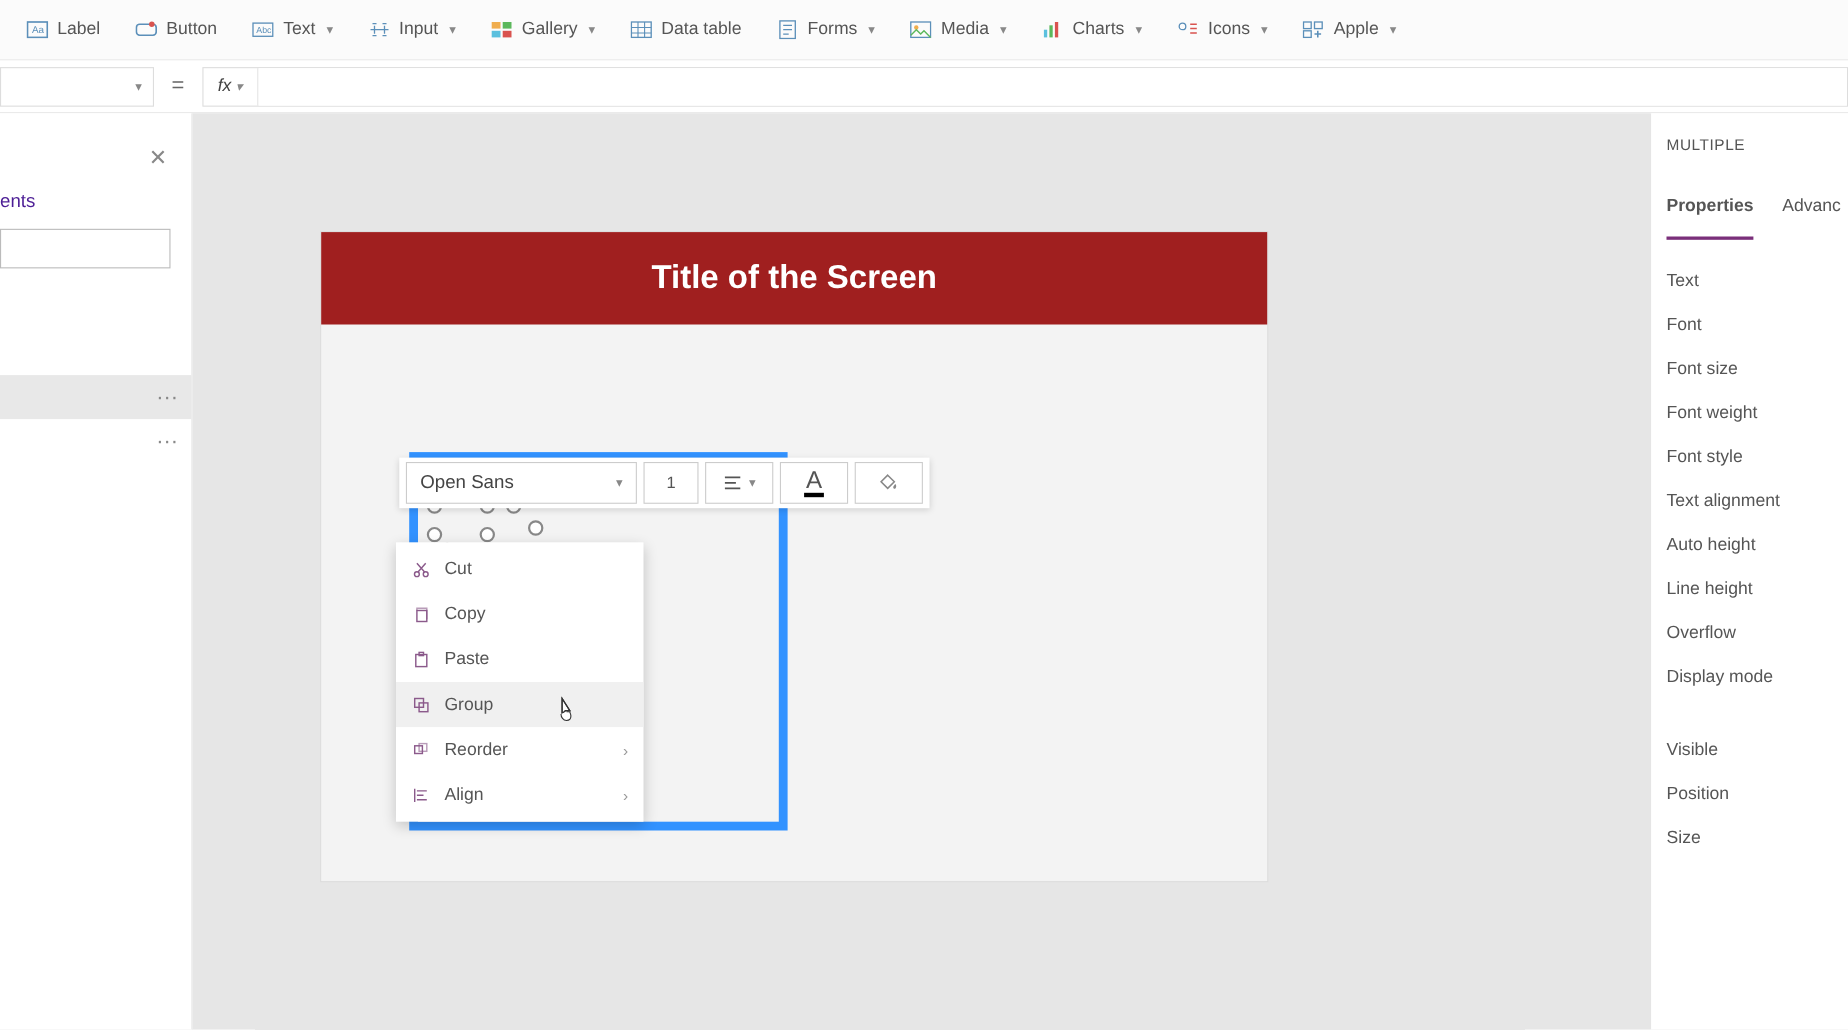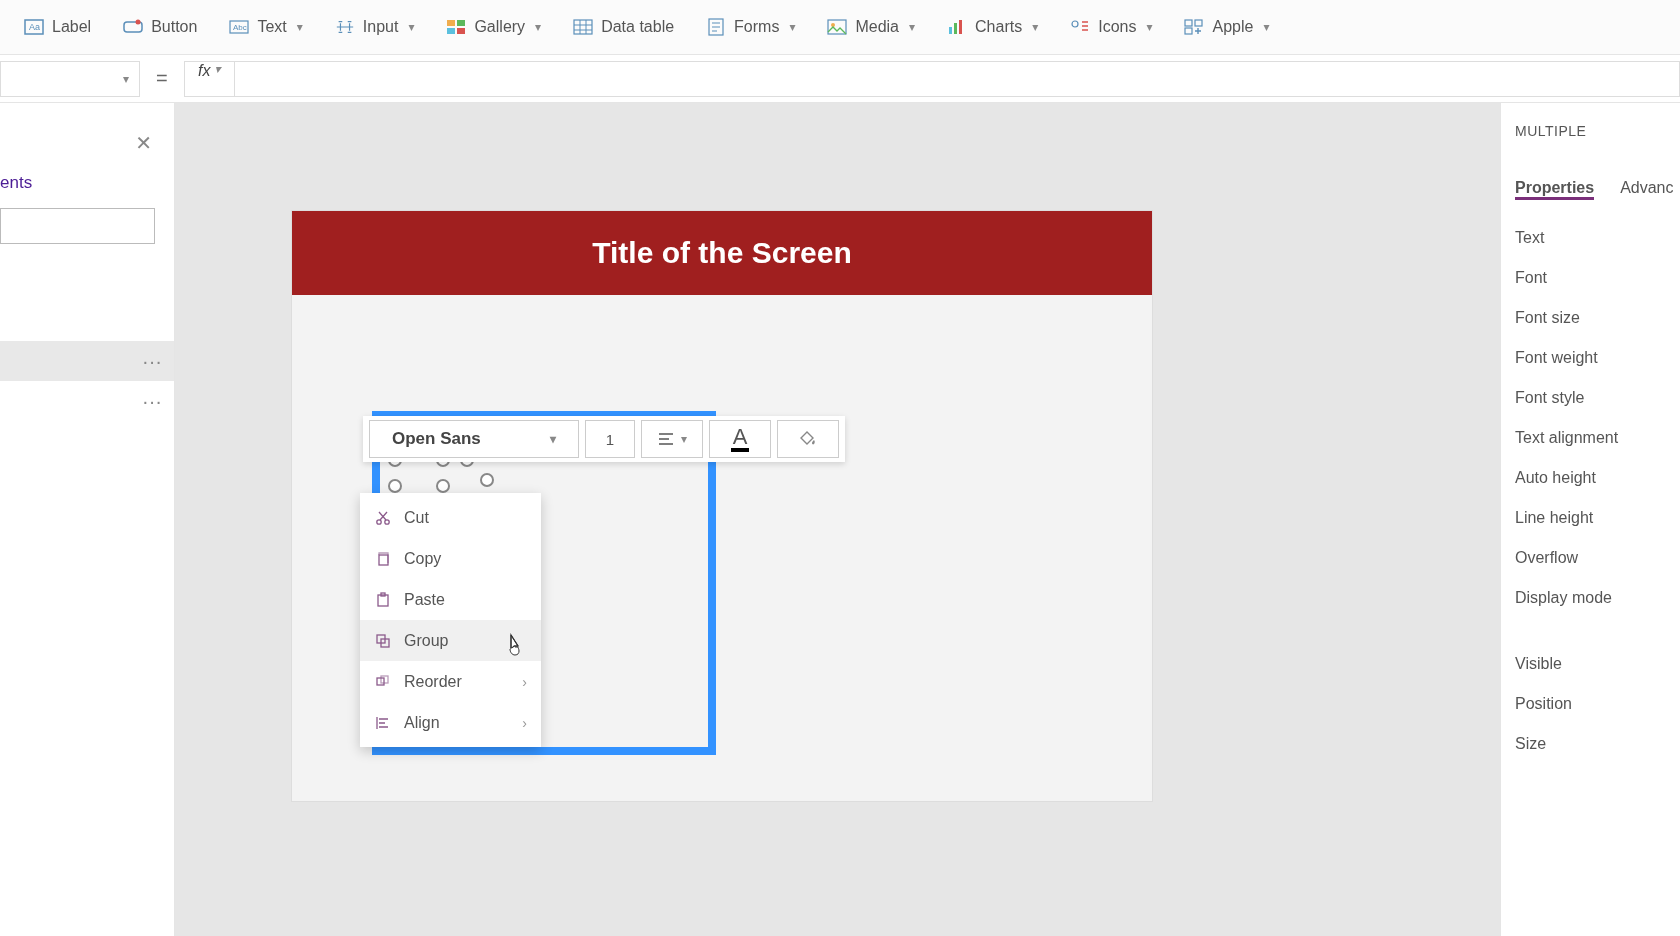--- a/index.html
+++ b/index.html
@@ -9,21 +9,21 @@
 .top-toolbar { height: 55px; background: #fbfbfb; border-bottom: 1px solid #e5e5e5; display: flex; align-items: center; padding: 0 20px; gap: 24px; }
 .tb-item { display: flex; align-items: center; gap: 8px; color: #555; font-size: 16px; cursor: pointer; padding: 6px 4px; }
 .tb-icon { width: 20px; height: 20px; display: inline-flex; align-items: center; justify-content: center; }
 .chev { font-size: 12px; color: #888; margin-left: 2px; }
 
 
 .formula-bar { height: 48px; background: #fff; border-bottom: 1px solid #e5e5e5; display: flex; align-items: center; }
 .prop-dd { width: 140px; height: 36px; border: 1px solid #ddd; margin-left: 0; display: flex; align-items: center; justify-content: flex-end; padding-right: 10px; color: #888; font-size: 14px; background:#fff;}
 .equals { padding: 0 16px; color: #666; font-size: 20px; }
 .fx-box { display: flex; align-items: center; height: 36px; border: 1px solid #ddd; flex: 1; background:#fff;}
-.fx-label { width: 50px; border-right: 1px solid #ddd; height: 100%; display: flex; align-items: flex-start; justify-content: center; font-style: italic; color: #444; font-size: 16px; }
+.fx-label { width: 50px; border-right: 1px solid #ddd; height: 100%; display: flex; align-items: center; justify-content: center; font-style: italic; color: #444; font-size: 16px; }
 .fx-input { flex: 1; border: none; outline: none; padding: 0 10px; height: 100%; font-size: 15px; }
 
 
 .main-wrap { display: flex; height: calc(100% - 103px); }
 
 
 .left-panel { width: 175px; background: #fff; border-right: 1px solid #e5e5e5; position: relative; }
 .close-x { position: absolute; top: 28px; right: 22px; font-size: 20px; color: #888; cursor: pointer; }
 .left-title { position: absolute; top: 70px; left: 0px; font-size: 17px; color: #4c1d95; }
 .search-panel { position: absolute; top: 105px; left: 0px; width: 155px; height: 36px; border: 1px solid #bbb; background:#fff;}
@@ -33,40 +33,40 @@
 
 .canvas-area { flex: 1; background: #e6e6e6; position: relative; overflow: hidden; }
 .screen { position: absolute; left: 117px; top: 108px; width: 860px; height: 590px; background: #f3f3f3; box-shadow: 0 0 0 1px #ddd; }
 .title-bar { height: 84px; background: #a01f1f; color: #fff; display: flex; align-items: center; justify-content: center; font-size: 30px; font-weight: 700; }
 .selection-box { position: absolute; left: 80px; top: 200px; width: 344px; height: 344px; border: 8px solid #3292ff; }
 .sel-handle { position: absolute; width: 14px; height: 14px; background: #fff; border: 2px solid #888; border-radius: 50%; }
 .label-small { position: absolute; font-size: 12px; color: #777; }
 
 
 .mini-toolbar { position: absolute; left: 188px; top: 313px; display: flex; gap: 6px; align-items: center; background:#fff; padding: 4px 6px; box-shadow: 0 2px 6px rgba(0,0,0,0.15); }
-.font-dd { width: 210px; height: 38px; border: 1px solid #ccc; display: flex; align-items: center; justify-content: space-between; padding: 0 22px; font-size: 17px; color: #444; background:#fff;font-weight:bold;}
+.font-dd { width: 210px; height: 38px; border: 1px solid #ccc; display: flex; align-items: center; justify-content: space-between; padding: 0 12px; font-size: 17px; color: #444; background:#fff;}
 .mini-box { width: 50px; height: 38px; border: 1px solid #ccc; display: flex; align-items: center; justify-content: center; font-size: 15px; color: #555; background:#fff;}
 .mini-box.wide { width: 62px; }
 .font-a { font-size: 22px; font-weight: 400; border-bottom: 4px solid #000; line-height: 1; padding: 0 2px; }
 
 
-.context-menu { position: absolute; left: 185px; top: 390px; width: 181px; background: #fff; box-shadow: 0 4px 12px rgba(0,0,0,0.2); padding: 4px 0; }
+.context-menu { position: absolute; left: 185px; top: 390px; width: 225px; background: #fff; box-shadow: 0 4px 12px rgba(0,0,0,0.2); padding: 4px 0; }
 .cm-item { height: 41px; display: flex; align-items: center; padding: 0 14px; gap: 12px; font-size: 16px; color: #555; cursor: pointer; position: relative; }
 .cm-item:hover, .cm-item.hover { background: #f0f0f0; }
 .cm-icon { width: 18px; height: 18px; display: inline-flex; align-items: center; justify-content: center; color: #8b5a8b; }
 .cm-arrow { position: absolute; right: 14px; color: #999; font-size: 14px; }
 
 
 .cursor-ptr { position: absolute; left: 329px; top: 530px; font-size: 18px; color: #333; pointer-events: none; z-index: 999; }
 
 
 .right-panel { width: 180px; background: #fff; border-left: 1px solid #e5e5e5; padding: 20px 14px; overflow: hidden; }
 .rp-header { font-size: 14px; color: #555; letter-spacing: 0.5px; margin-bottom: 40px; }
 .rp-tabs { display: flex; gap: 26px; margin-bottom: 18px; }
-.rp-tab { font-size: 16px; color: #555; padding-bottom: 0; cursor: pointer; white-space: nowrap; }
+.rp-tab { font-size: 16px; color: #555; padding-bottom: 18px; cursor: pointer; white-space: nowrap; }
 .rp-tab.active { border-bottom: 3px solid #7a2f7a; font-weight: 600; }
 .rp-prop { font-size: 16px; color: #555; padding: 11px 0; }
 .rp-gap { height: 26px; }
 
 
 svg { display: block; }
 </style>
 </head>
 <body>
 

